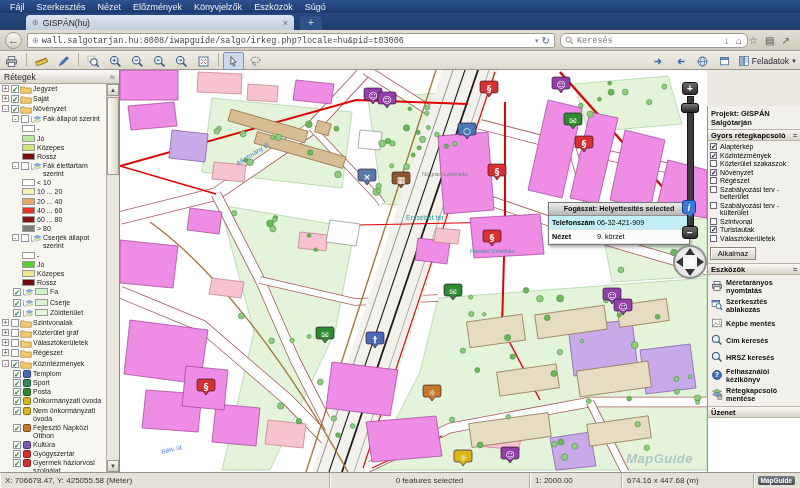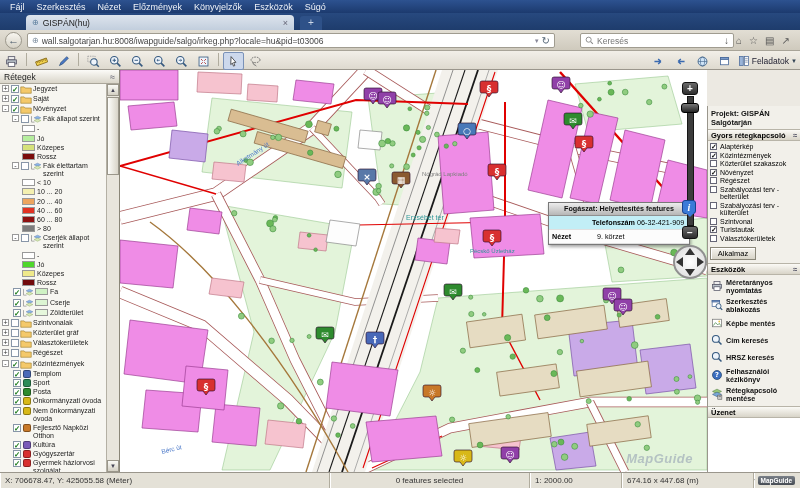--- a/index.html
+++ b/index.html
@@ -22,21 +22,21 @@
   .navbar{position:absolute;left:0;top:30px;width:800px;height:21px;
           background:linear-gradient(#e2ded4,#cfcabd);border-bottom:1px solid #a8a498;box-sizing:border-box;}
   .backbtn{position:absolute;left:5px;top:32px;width:17px;height:17px;border-radius:50%;
            background:linear-gradient(#f8f6f0,#d6d2c6);border:1px solid #9a968a;color:#456;
            font-size:11px;line-height:15px;text-align:center;box-sizing:border-box;}
   .field{position:absolute;top:33px;height:15px;background:#fff;border:1px solid #a09c90;
          border-radius:2px;display:flex;align-items:center;font-size:8.5px;color:#444;
          padding:0 4px;box-sizing:border-box;}
   .field .g{color:#789;margin-right:3px;font-size:8px;}
   .field input{border:none;outline:none;flex:1;font-size:8.5px;color:#444;background:transparent;
-               font-family:Liberation Sans, sans-serif;padding:0;min-width:0;}
+               font-family:Liberation Mono, monospace;padding:0;min-width:0;}
   .field .caret{color:#889;font-size:6px;margin:0 2px;}
   .field .reload{color:#567;font-size:10px;}
   .navicons{position:absolute;left:724px;top:31px;height:19px;display:flex;gap:7px;
             font-size:10px;color:#555;align-items:center;}
   
   .apptoolbar{position:absolute;left:0;top:51px;width:800px;height:19px;
               background:linear-gradient(#f2efe8,#dedacf);border-bottom:1px solid #9a968c;box-sizing:border-box;}
   .tbtn{width:19px;height:16px;display:inline-flex;align-items:center;justify-content:center;
         margin:1px 0 0 1px;border:1px solid transparent;border-radius:2px;vertical-align:top;}
   .tbtn.active{background:#ccd8ec;border-color:#7a92b8;}
@@ -75,21 +75,21 @@
   .map{position:absolute;left:120px;top:70px;width:587px;height:402px;background:#fff;overflow:hidden;}
   .map svg.base{position:absolute;left:0;top:0;}
   .watermark{position:absolute;right:14px;bottom:6px;font-size:13px;font-weight:bold;font-style:italic;
              color:#96a2b4;opacity:.6;letter-spacing:.5px;z-index:4;}
   
   .popup{position:absolute;left:428px;top:132px;width:140px;background:#f4f4f2;border:1px solid #787878;
          box-shadow:1px 2px 3px rgba(0,0,0,.35);font-size:7.2px;z-index:5;}
   .popup-title{height:12px;background:linear-gradient(#ececec,#b6b6b6);border-bottom:1px solid #909090;
                font-weight:bold;text-align:center;line-height:12px;color:#111;}
   .prow{display:flex;border-bottom:1px solid #e0e0e0;background:#fcfcfc;}
-  .prow.hl{background:#c2eef6;padding-left:40px;}
+  .prow.hl{background:#c2eef6;}
   .plabel{width:46px;font-weight:bold;padding:2px 3px;flex:none;box-sizing:border-box;}
   .pvalue{flex:1;padding:2px 2px;}
   .pin{position:absolute;left:562px;top:130px;width:14px;height:14px;background:#3a7ad8;
        border:1px solid #16418e;border-radius:3px;color:#fff;text-align:center;
        font:italic bold 10px "Liberation Serif",serif;line-height:13px;z-index:6;box-sizing:border-box;}
   .pin:after{content:"";position:absolute;left:3px;top:12px;border:4px solid transparent;border-top-color:#3a7ad8;}
   
   .zbtn{position:absolute;width:16px;height:13px;background:linear-gradient(#6a6a6a,#2e2e2e);
         border:1px solid #111;border-radius:3px;color:#fff;font-size:10px;font-weight:bold;
         line-height:11px;text-align:center;z-index:6;box-sizing:border-box;}
@@ -155,21 +155,21 @@
   </div>
 
   <div class="navbar"></div>
   <div class="backbtn">←</div>
   <div class="field" style="left:27px;width:528px;">
     <span class="g">⊕</span>
     <input readonly="" value="wall.salgotarjan.hu:8008/iwapguide/salgo/irkeg.php?locale=hu&amp;pid=t03006" style="">
     <span class="caret">▼</span>
     <span class="reload">↻</span>
   </div>
-  <div class="field" style="left:580px;width:154px;">
+  <div class="field" style="left:560px;width:188px;border-radius:6px;">
     <svg width="9" height="9" viewBox="0 0 16 16">
         <circle cx="6.5" cy="6.5" r="4.5" fill="none" stroke="#888" stroke-width="1.6"></circle>
         <line x1="10" y1="10" x2="14" y2="14" stroke="#888" stroke-width="2"></line>
       </svg>
     <input style="margin-left: 3px;" placeholder="Keresés">
   </div>
   <div class="navicons" id="nav-icons">
       <span>↓</span>
       <span>⌂</span>
       <span>☆</span>
@@ -798,21 +798,21 @@
             <text x="0" y="2.8" text-anchor="middle" font-size="9" font-weight="bold" fill="#fff" font-family="DejaVu Sans, sans-serif">☼</text>
           </g>
           <g transform="translate(390 385)">
             <path d="M-7,-8 h14 q2,0 2,2 v8 q0,2 -2,2 h-4 l-3,4 -3,-4 h-4 q-2,0 -2,-2 v-8 q0,-2 2,-2 z" fill="#9040a8" stroke="rgba(40,10,40,0.7)" stroke-width="0.9"></path>
             <text x="0" y="2.8" text-anchor="middle" font-size="9" font-weight="bold" fill="#fff" font-family="DejaVu Sans, sans-serif">☺</text>
           </g>
         </g>
       </svg>
 
     <div class="popup">
-      <div class="popup-title">Fogászat: Helyettesítés features</div>
+      <div class="popup-title">Fogászat: Helyettesítés selected</div>
       <div class="prow hl">
         <span class="plabel">Telefonszám</span>
         <span class="pvalue">06-32-421-909</span>
       </div>
       <div class="prow">
         <span class="plabel">Nézet</span>
         <span class="pvalue">9. körzet</span>
       </div>
     </div>
     <div class="pin">i</div>

